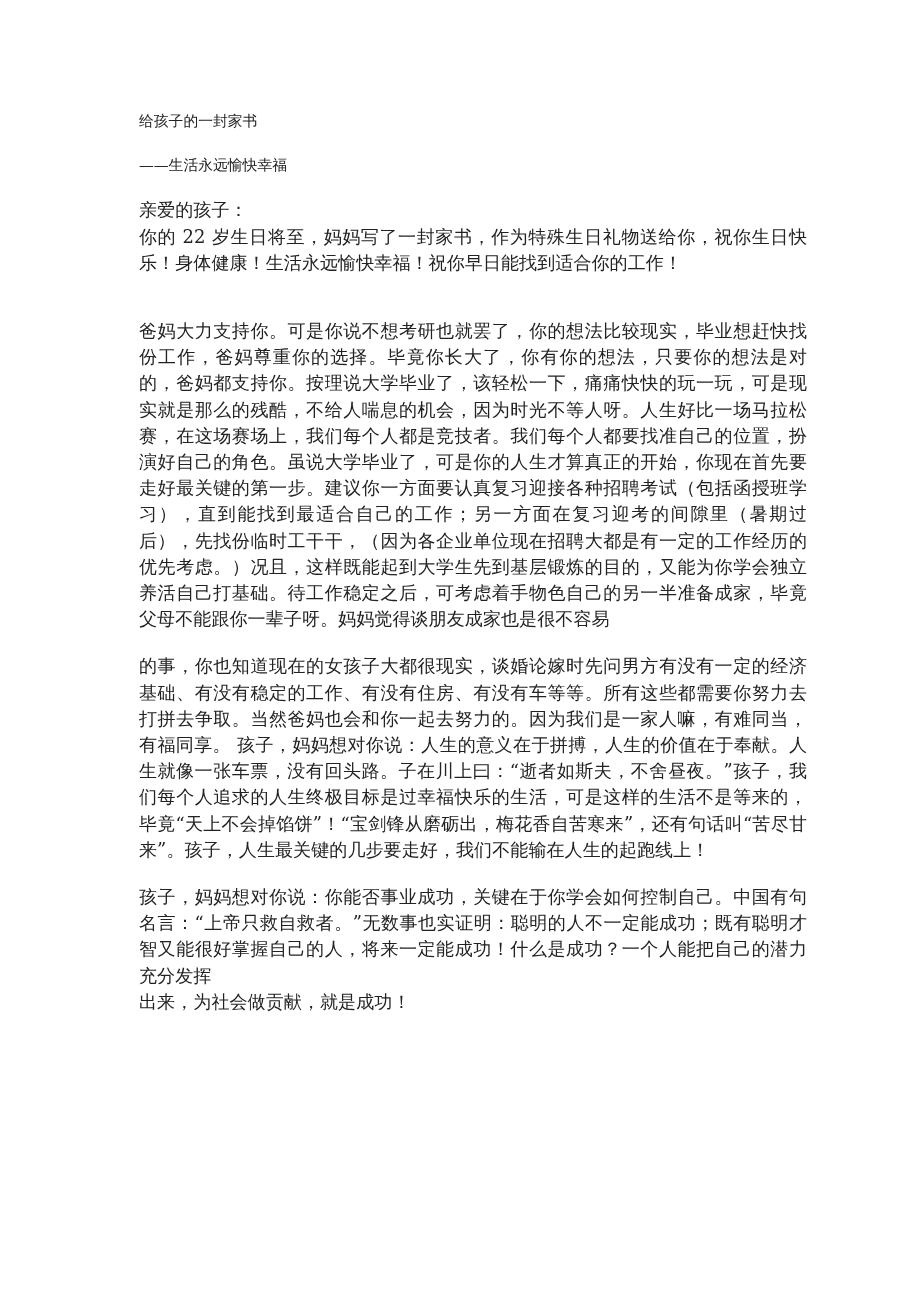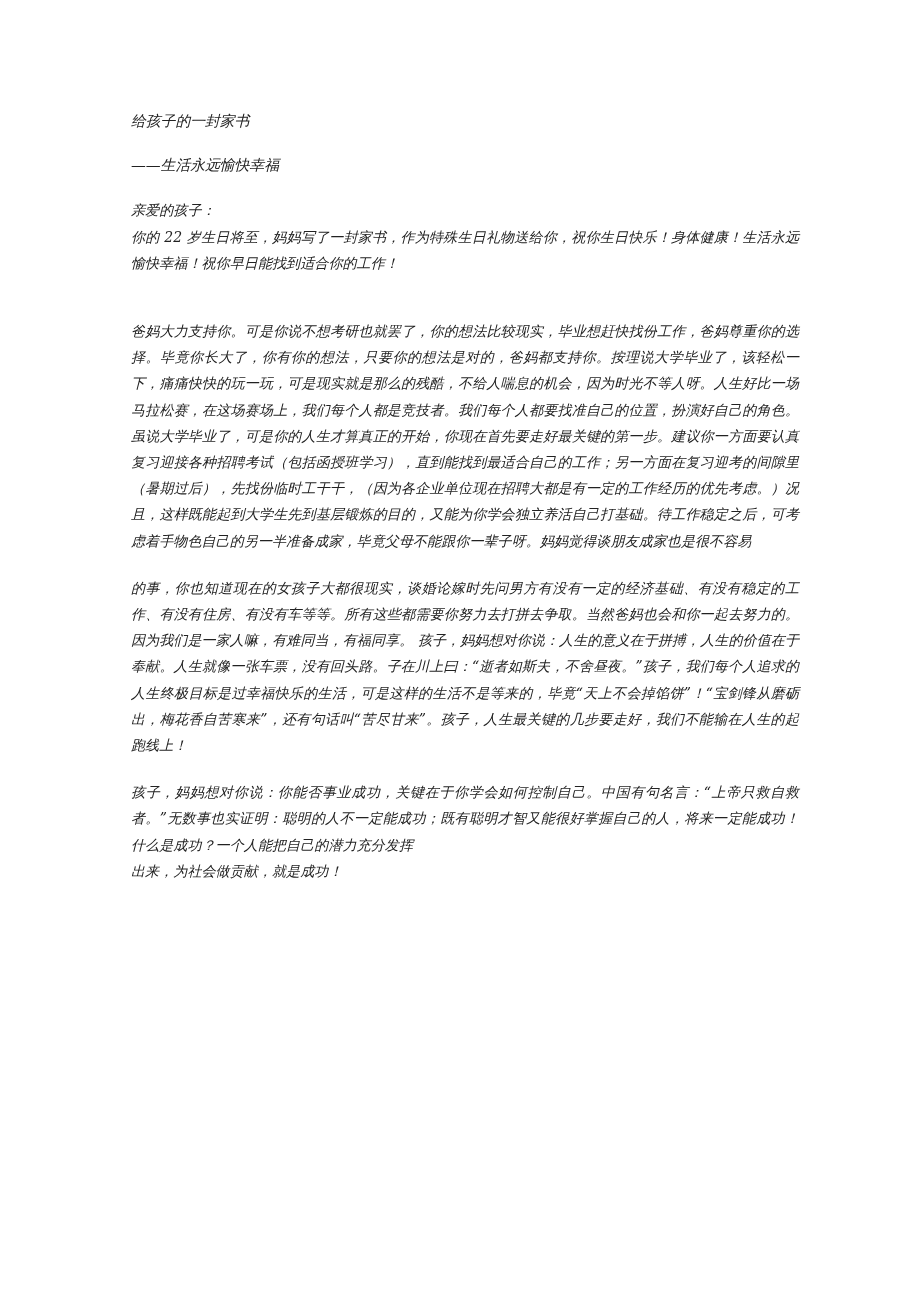--- a/index.html
+++ b/index.html
@@ -19,28 +19,27 @@
   .page {
     position: relative;
     width: 920px;
     height: 1302px;
     background: #ffffff;
     box-sizing: border-box;
   }
 
   .doc-body {
     position: absolute;
-    left: 131px;
+    left: 139px;
     top: 108px;
     width: 668px;
-    font-style: italic;
   }
 
   .para {
-    font-size: 14px;
+    font-size: 18px;
     line-height: 26.2px;
     text-align: justify;
     text-justify: inter-ideograph;
     margin: 0;
     letter-spacing: 0.1px;
     color: #222222;
     word-break: break-all;
   }
 
   

